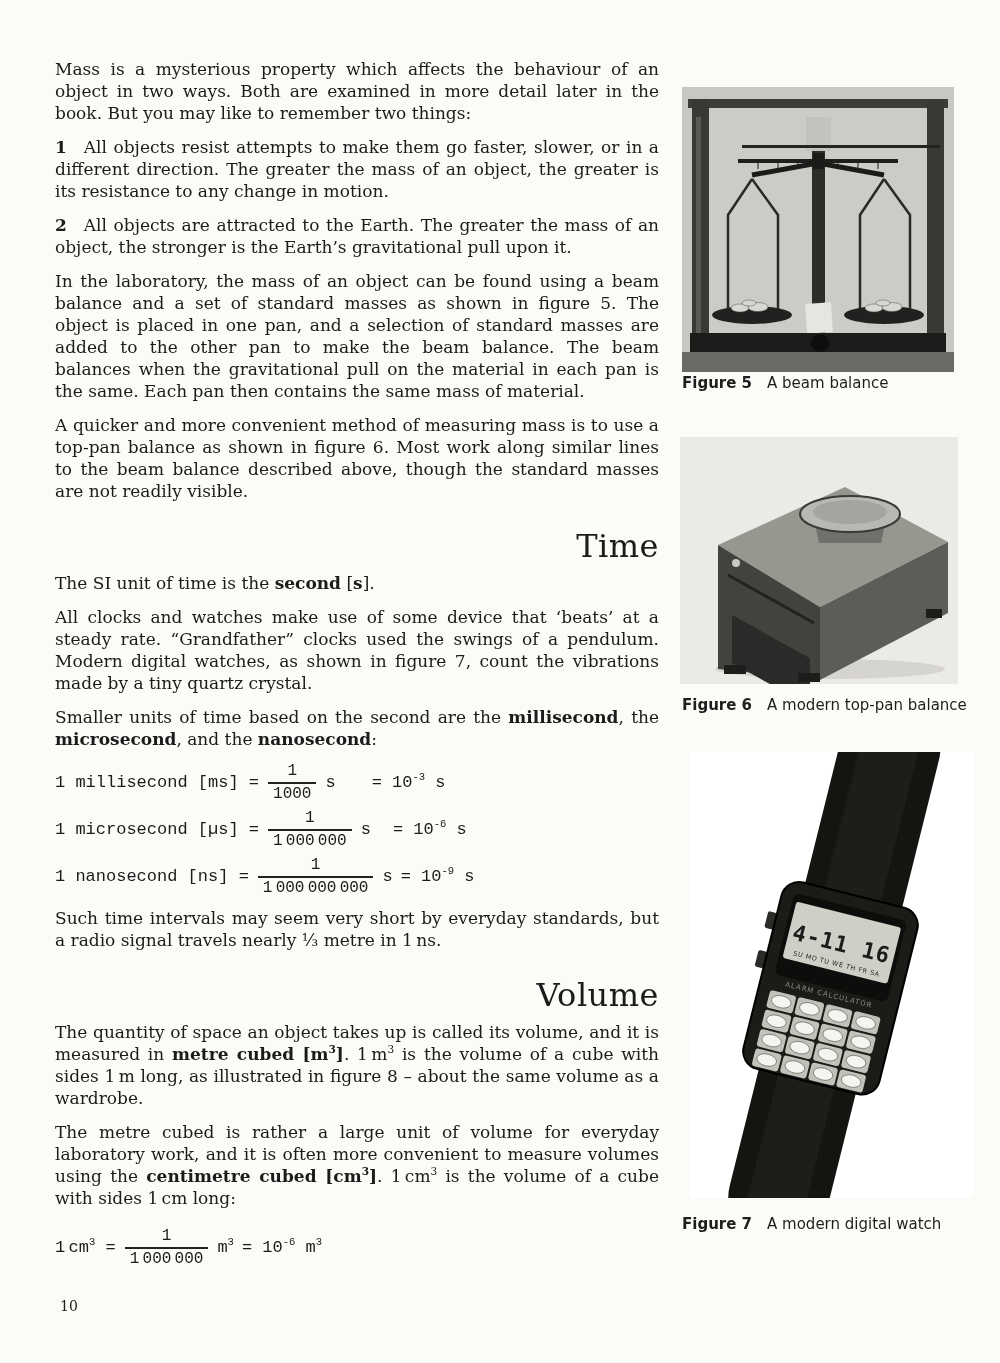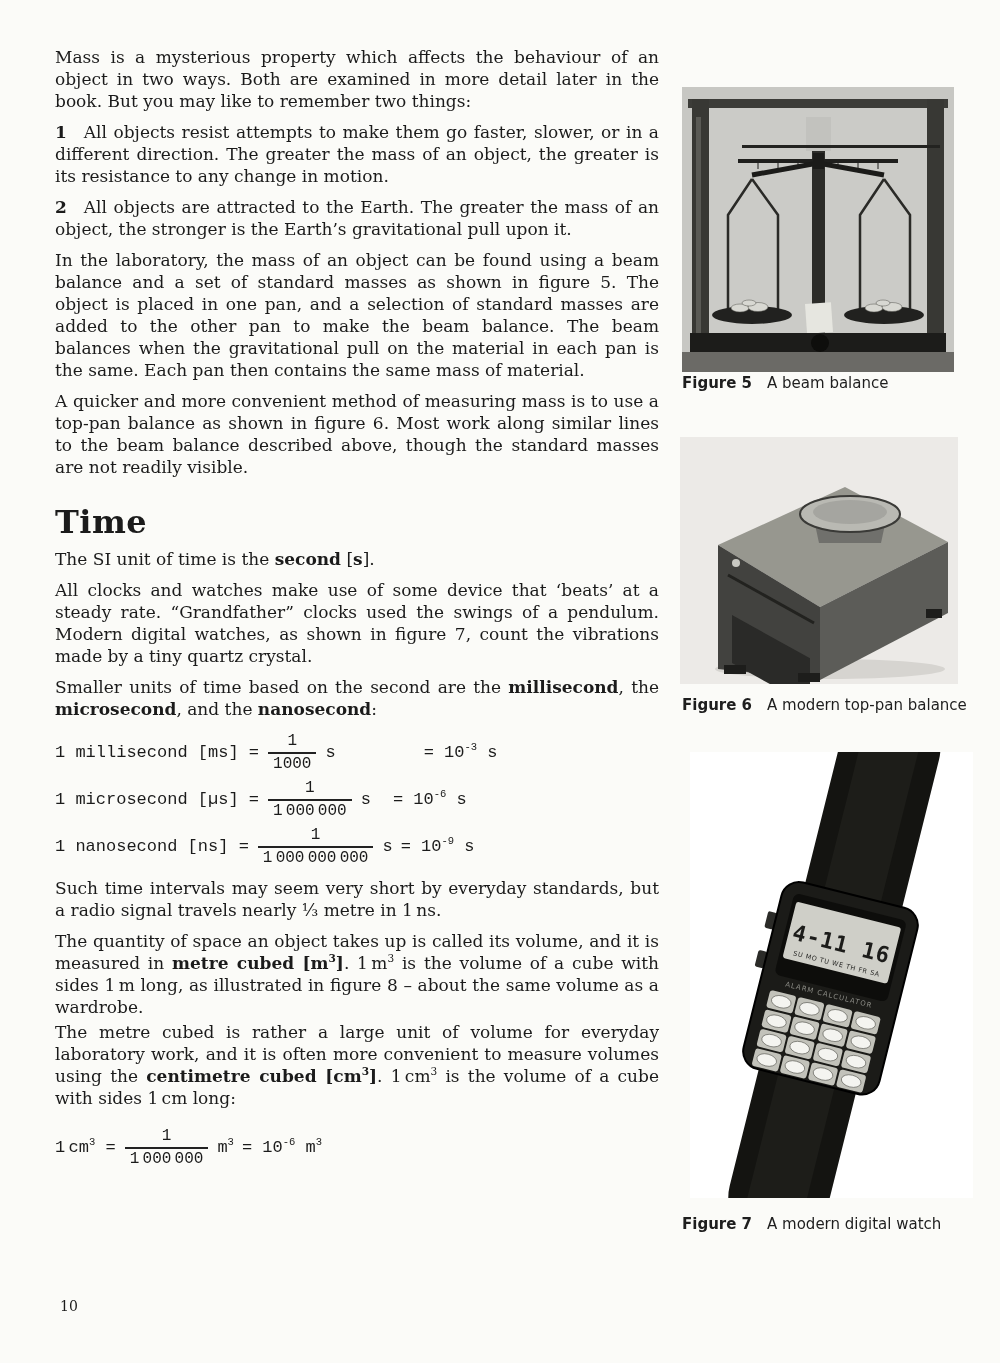--- a/index.html
+++ b/index.html
@@ -5,35 +5,35 @@
   html,body { margin:0; padding:0; background:#ffffff; }
   .page {
     position:relative; width:1000px; height:1363px;
     background:#fbfbf8; overflow:hidden;
     font-family:"DejaVu Serif", serif; color:#1b1b1b;
   }
   .main {
     position:absolute; left:55px; top:46px; width:604px;
     font-size:17px; line-height:22px; text-align:justify;
   }
-  .main p { margin:0 0 9px 0; }
+  .main p { margin:12px 0 9px 0; }
   .main sup { font-size:62%; line-height:0; }
   h2.sect {
     font-family:"DejaVu Serif", serif;
-    font-size:32px; font-weight:bold; letter-spacing:0.5px;
-    margin:33px 0 15px 0; text-align:left;
+    font-size:32px; font-weight:normal; letter-spacing:0.5px;
+    margin:33px 0 15px 0; text-align:right;
   }
   
   .eq { display:flex; align-items:center; min-height:47px; margin:0; text-align:left;font-family:Liberation Mono, monospace; }
   .eq .lhs { white-space:nowrap; }
   .frac { display:inline-flex; flex-direction:column; align-items:center; margin:0 9px; font-size:16px; line-height:19px; }
   .frac .num { padding:0 4px 1px 4px; }
   .frac .den { border-top:2px solid #222; padding:1px 5px 0 5px; white-space:nowrap; }
   .eq .unit { white-space:nowrap; }
-  .eq-ms  .rhs { margin-left:88px; white-space:nowrap; }
+  .eq-ms  .rhs { margin-left:36px; white-space:nowrap; }
   .eq-us  .rhs { margin-left:22px; white-space:nowrap; }
   .eq-ns  .rhs { margin-left:8px;  white-space:nowrap; }
   .eq-cm3 { margin-top:14px; min-height:50px; }
   .eq-cm3 .rhs { margin-left:8px; white-space:nowrap; }
   
   figure { position:absolute; margin:0; padding:0; }
   .cap {
     position:absolute; left:682px;
     font-family:"DejaVu Sans","Liberation Sans",sans-serif;
     font-size:15px; color:#1e1e1e; white-space:nowrap;
@@ -83,20 +83,21 @@
       <span class="frac">
         <span class="num">1</span>
         <span class="den">1 000 000 000</span>
       </span>
       <span class="unit">s</span>
       <span class="rhs"><span>= 10</span><sup>-9</sup><span> s</span></span>
     </div>
 
     <p style="margin-top:7px"><span>Such time intervals may seem very short by everyday standards, but a radio signal travels nearly ⅓ metre in 1 ns.</span></p>
 
+    <h2 class="sect">Volume</h2>
     <p style="margin-bottom:3px"><span>The quantity of space an object takes up is called its volume, and it is measured in </span><span style="font-weight: bold;">metre cubed</span><span style="font-weight: bold;"> [</span><span style="font-weight: bold;">m</span><sup style="font-weight: bold;">3</sup><span style="font-weight: bold;">]</span><span>. 1 m</span><sup>3</sup><span> is the volume of a cube with sides 1 m long, as illustrated in figure 8 – about the same volume as a wardrobe.</span></p>
     <p style="margin-bottom:0"><span>The metre cubed is rather a large unit of volume for everyday laboratory work, and it is often more convenient to measure volumes using the </span><span style="font-weight: bold;">centimetre cubed</span><span style="font-weight: bold;"> [</span><span style="font-weight: bold;">cm</span><sup style="font-weight: bold;">3</sup><span style="font-weight: bold;">]</span><span>. 1 cm</span><sup>3</sup><span> is the volume of a cube with sides 1 cm long:</span></p>
 
     <div class="eq eq-cm3">
       <span class="lhs"><span>1 cm</span><sup>3</sup><span> =</span></span>
       <span class="frac">
         <span class="num">1</span>
         <span class="den">1 000 000</span>
       </span>
       <span class="unit"><span>m</span><sup>3</sup></span>

